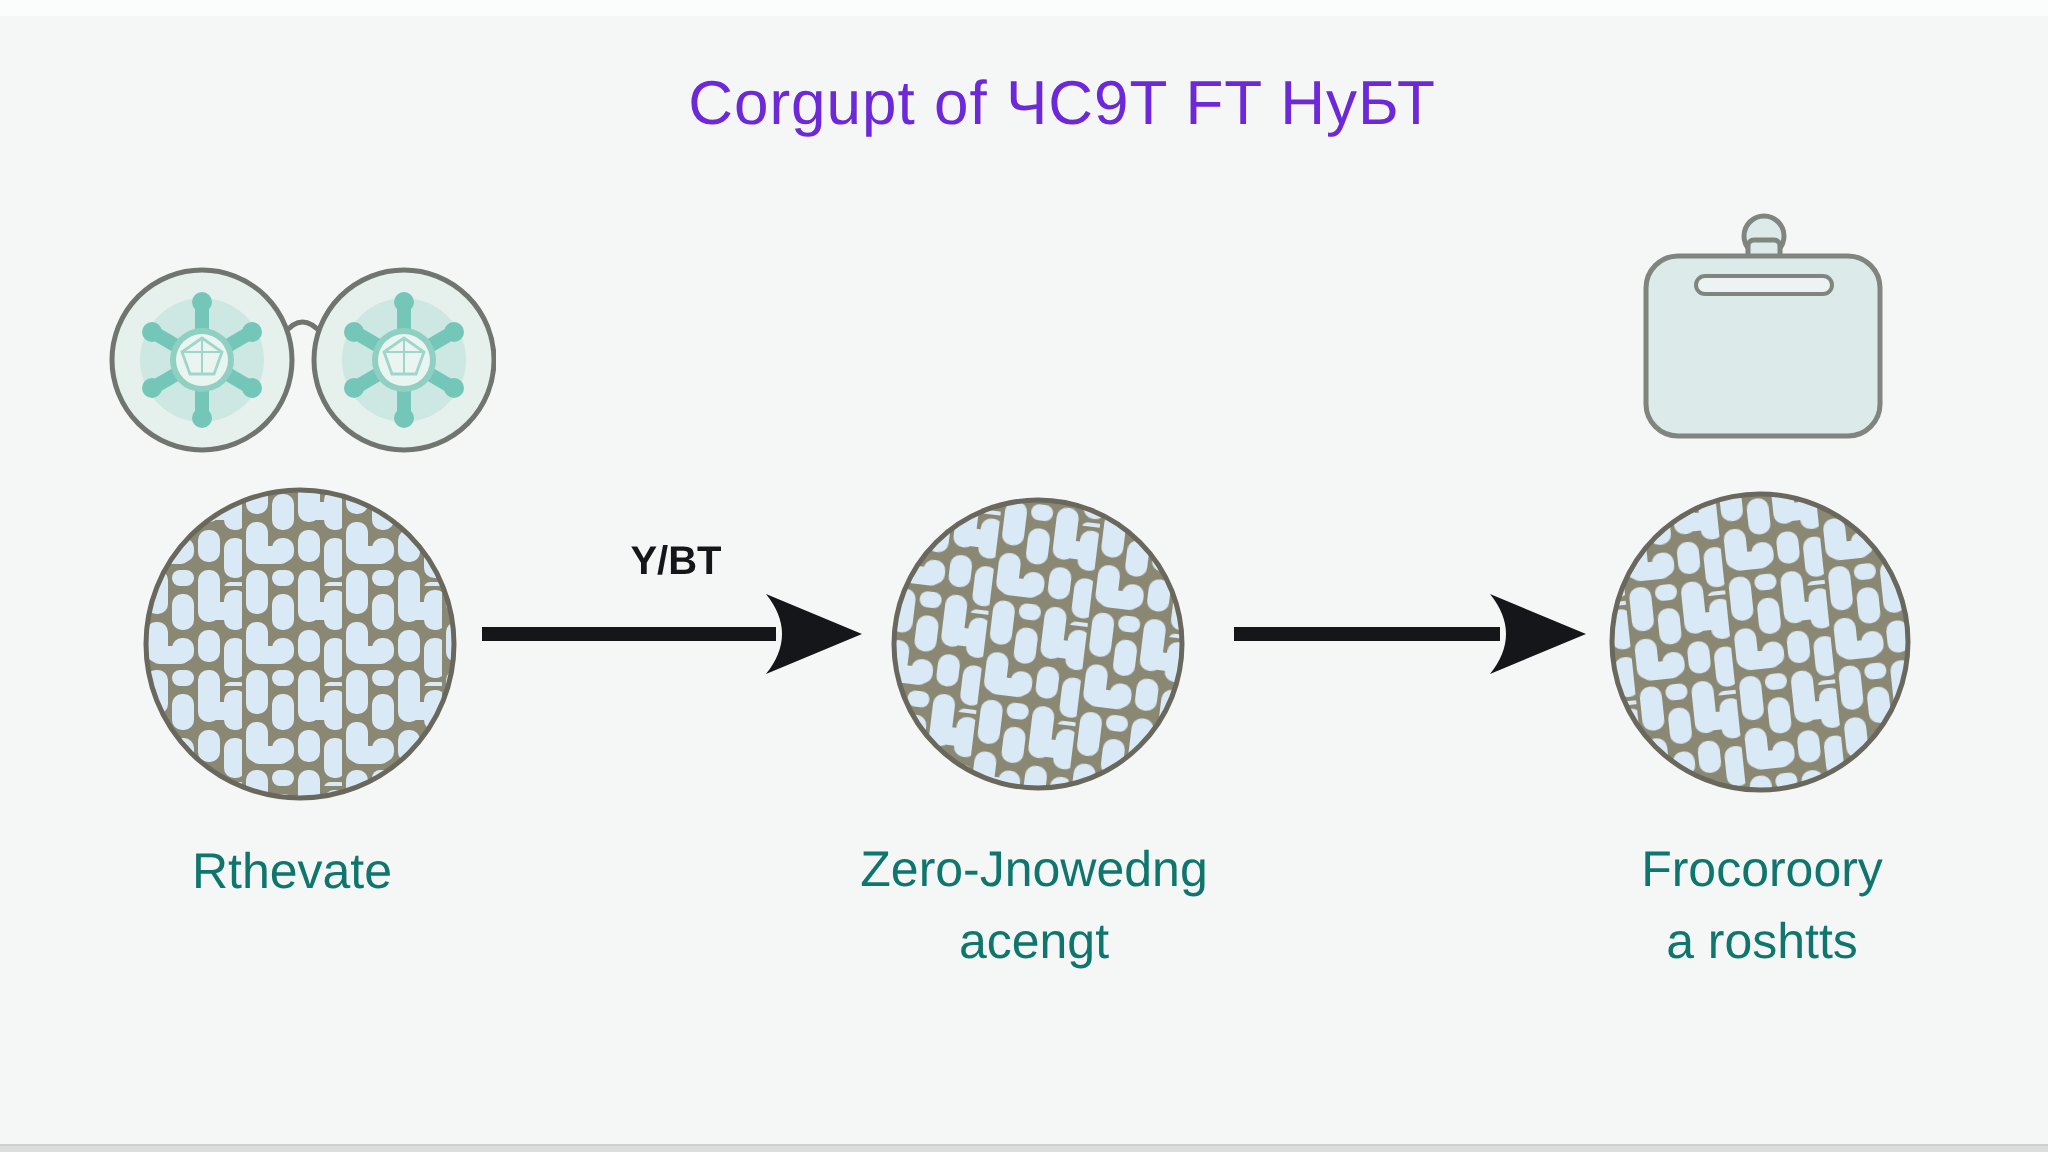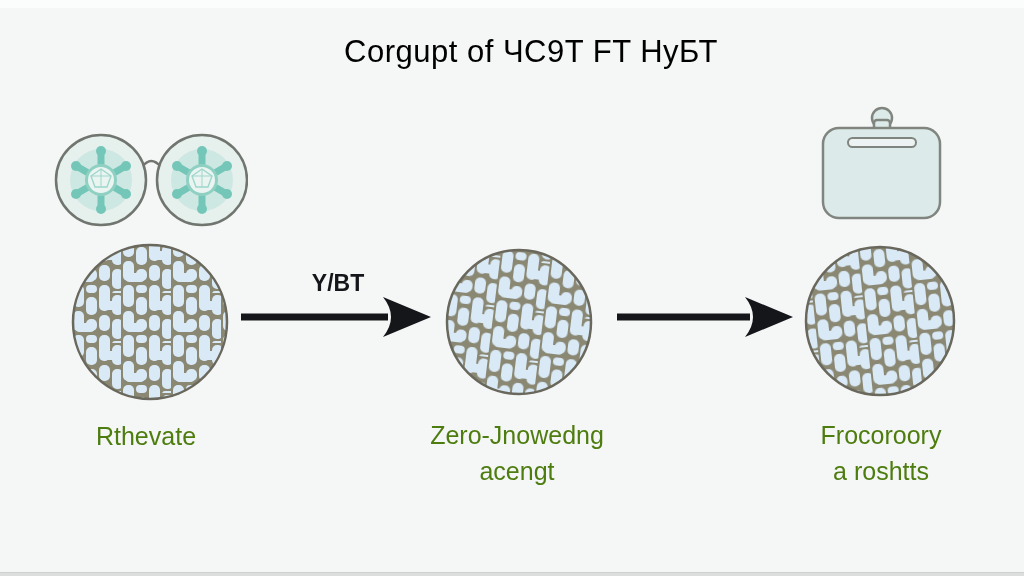--- a/index.html
+++ b/index.html
@@ -17,39 +17,39 @@
     content:"";position:absolute;left:0;top:0;right:0;height:8px;
     background:#fbfcfc;
   }
   .title{
     position:absolute;left:0;right:0;top:34px;
     margin-left:38px;
     text-align:center;
     font-size:31px;
     font-weight:500;
     letter-spacing:0.5px;
-    color:#000000;
+    color:#6d28d9;
   }
   .caption{
     position:absolute;
     width:260px;
     text-align:center;
     font-size:25px;
     line-height:36px;
     font-weight:500;
-    color:#4d7c0f;
+    color:#0f766e;
   }
   .cap1{left:16px;top:418px;}
   .cap2{left:387px;top:417px;}
   .cap3{left:751px;top:417px;}
   .arrow-label{
     position:absolute;
     width:200px;
     text-align:center;
-    font-size:23px;
+    font-size:20px;
     font-weight:700;
     color:#14161a;
   }
   .al1{left:238px;top:270px;}
   .al2{left:601px;top:269px;}
   .abs{position:absolute;}
   .bottom-edge{
     position:absolute;left:0;right:0;bottom:0;height:3px;
     background:#dcdedd;border-top:1px solid #cdd0cf;
   }

